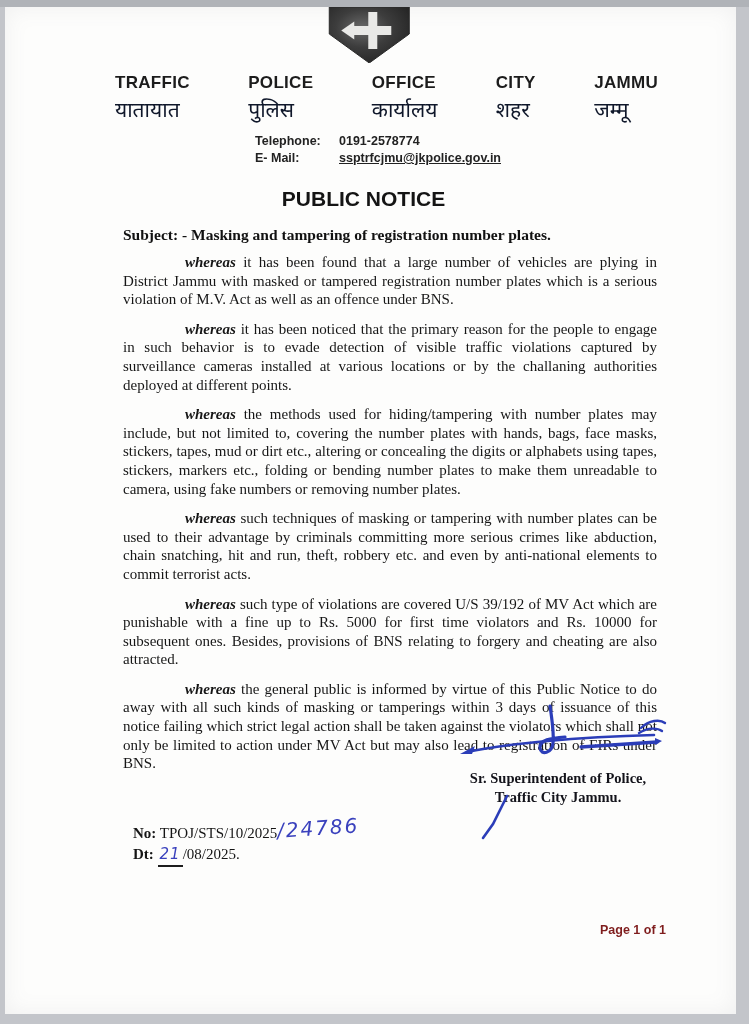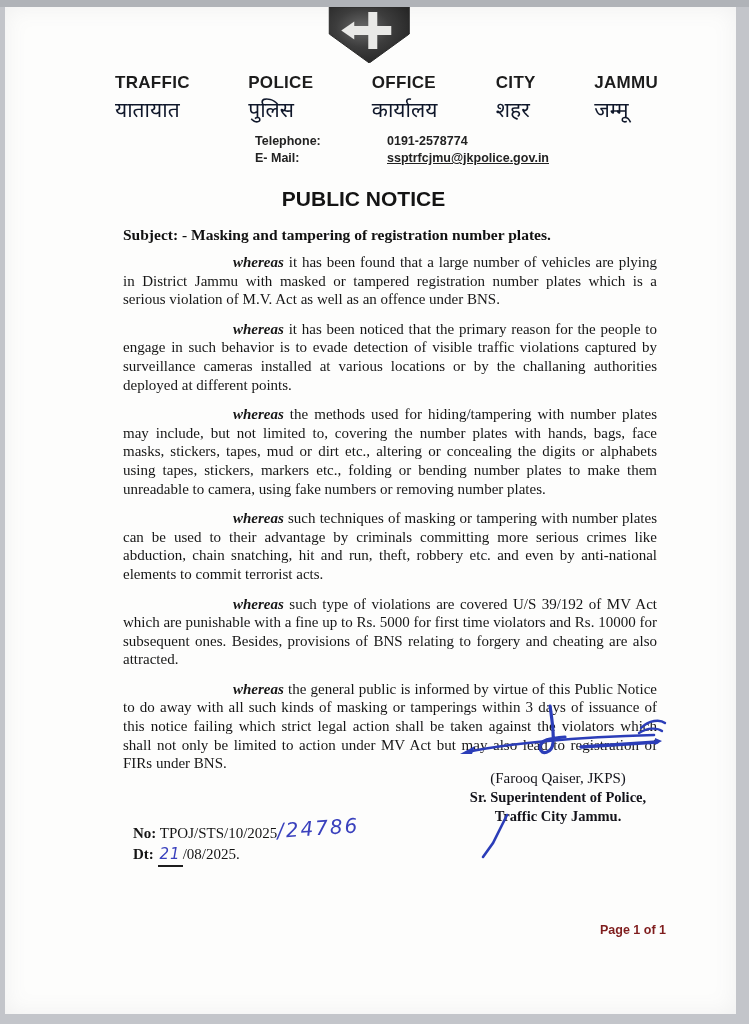--- a/index.html
+++ b/index.html
@@ -32,21 +32,21 @@
   }
   .hdr-hi {
     font-family: "DejaVu Sans", sans-serif;
     font-size: 21px; color: #0f172a; margin-top: 2px;
   }
   .contact {
     position: absolute; top: 126px; left: 250px;
     font-family: "Liberation Sans", sans-serif;
     font-size: 12.5px; font-weight: bold; color: #222;
   }
-  .contact-row { display: flex; line-height: 17px; gap: 48px; }
+  .contact-row { display: flex; line-height: 17px; }
   .contact-label { width: 84px; }
   .contact-value { }
   .email { text-decoration: underline; }
   
   .notice-title {
     position: absolute; top: 180px; left: 0; right: 14px;
     text-align: center;
     font-family: "Liberation Sans", sans-serif;
     font-weight: bold; font-size: 21px; color: #141414;
   }
@@ -54,21 +54,21 @@
     position: absolute; top: 219px; left: 118px; right: 78px;
     font-weight: bold; font-size: 15.5px; color: #111;
   }
   
   .body-text {
     position: absolute; top: 246px; left: 118px; width: 534px;
     font-size: 15px; line-height: 18.6px; color: #161616;
     text-align: justify;
   }
   .para { margin: 0 0 11px 0; text-indent: 62px; }
-  .lead { font-weight: bold; font-style: italic; margin-left: 48px; }
+  .lead { font-weight: bold; font-style: italic; }
   
   .sig-scribble { position: absolute; top: 697px; left: 452px; width: 215px; height: 64px; }
   .sig-block {
     position: absolute; top: 762px; left: 438px; width: 230px;
     text-align: center; color: #13131a;
   }
   .sig-name { font-size: 15px; line-height: 19px; }
   .sig-designation, .sig-office { font-size: 14.5px; font-weight: bold; line-height: 19px; }
   .sig-office-wrap { position: relative; display: inline-block; }
   .tick-mark { position: absolute; left: -16px; top: 4px; width: 34px; height: 52px; }
@@ -164,21 +164,20 @@
         <path d="M10,48 C45,40 120,33 197,31" stroke-width="2.6"></path>
         <polygon points="3,50 18,42 15,50" fill="#2b3db8" stroke="none"></polygon>
         <path d="M184,24 C192,16 203,15 208,19" stroke-width="2.4"></path>
         <path d="M182,29 C191,23 201,24 205,27" stroke-width="2.4"></path>
         <path d="M124,43 L200,38" stroke-width="3.4"></path>
         <polygon points="205,37 198,34 198,41" fill="#2b3db8" stroke="none"></polygon>
       </g>
     </svg>
 
     <div class="sig-block">
-      <div class="sig-name">(Farooq Qaiser, JKPS)</div>
       <div class="sig-designation">Sr. Superintendent of Police,</div>
       <div class="sig-office-wrap">
         <svg class="tick-mark" viewBox="0 0 34 52">
           <path d="M4,46 L14,32 L28,4" stroke="#2b3db8" stroke-width="2.6" fill="none" stroke-linecap="round"></path>
         </svg>
         <span class="sig-office">Traffic City Jammu.</span>
       </div>
     </div>
 
     <div class="ref-block">

